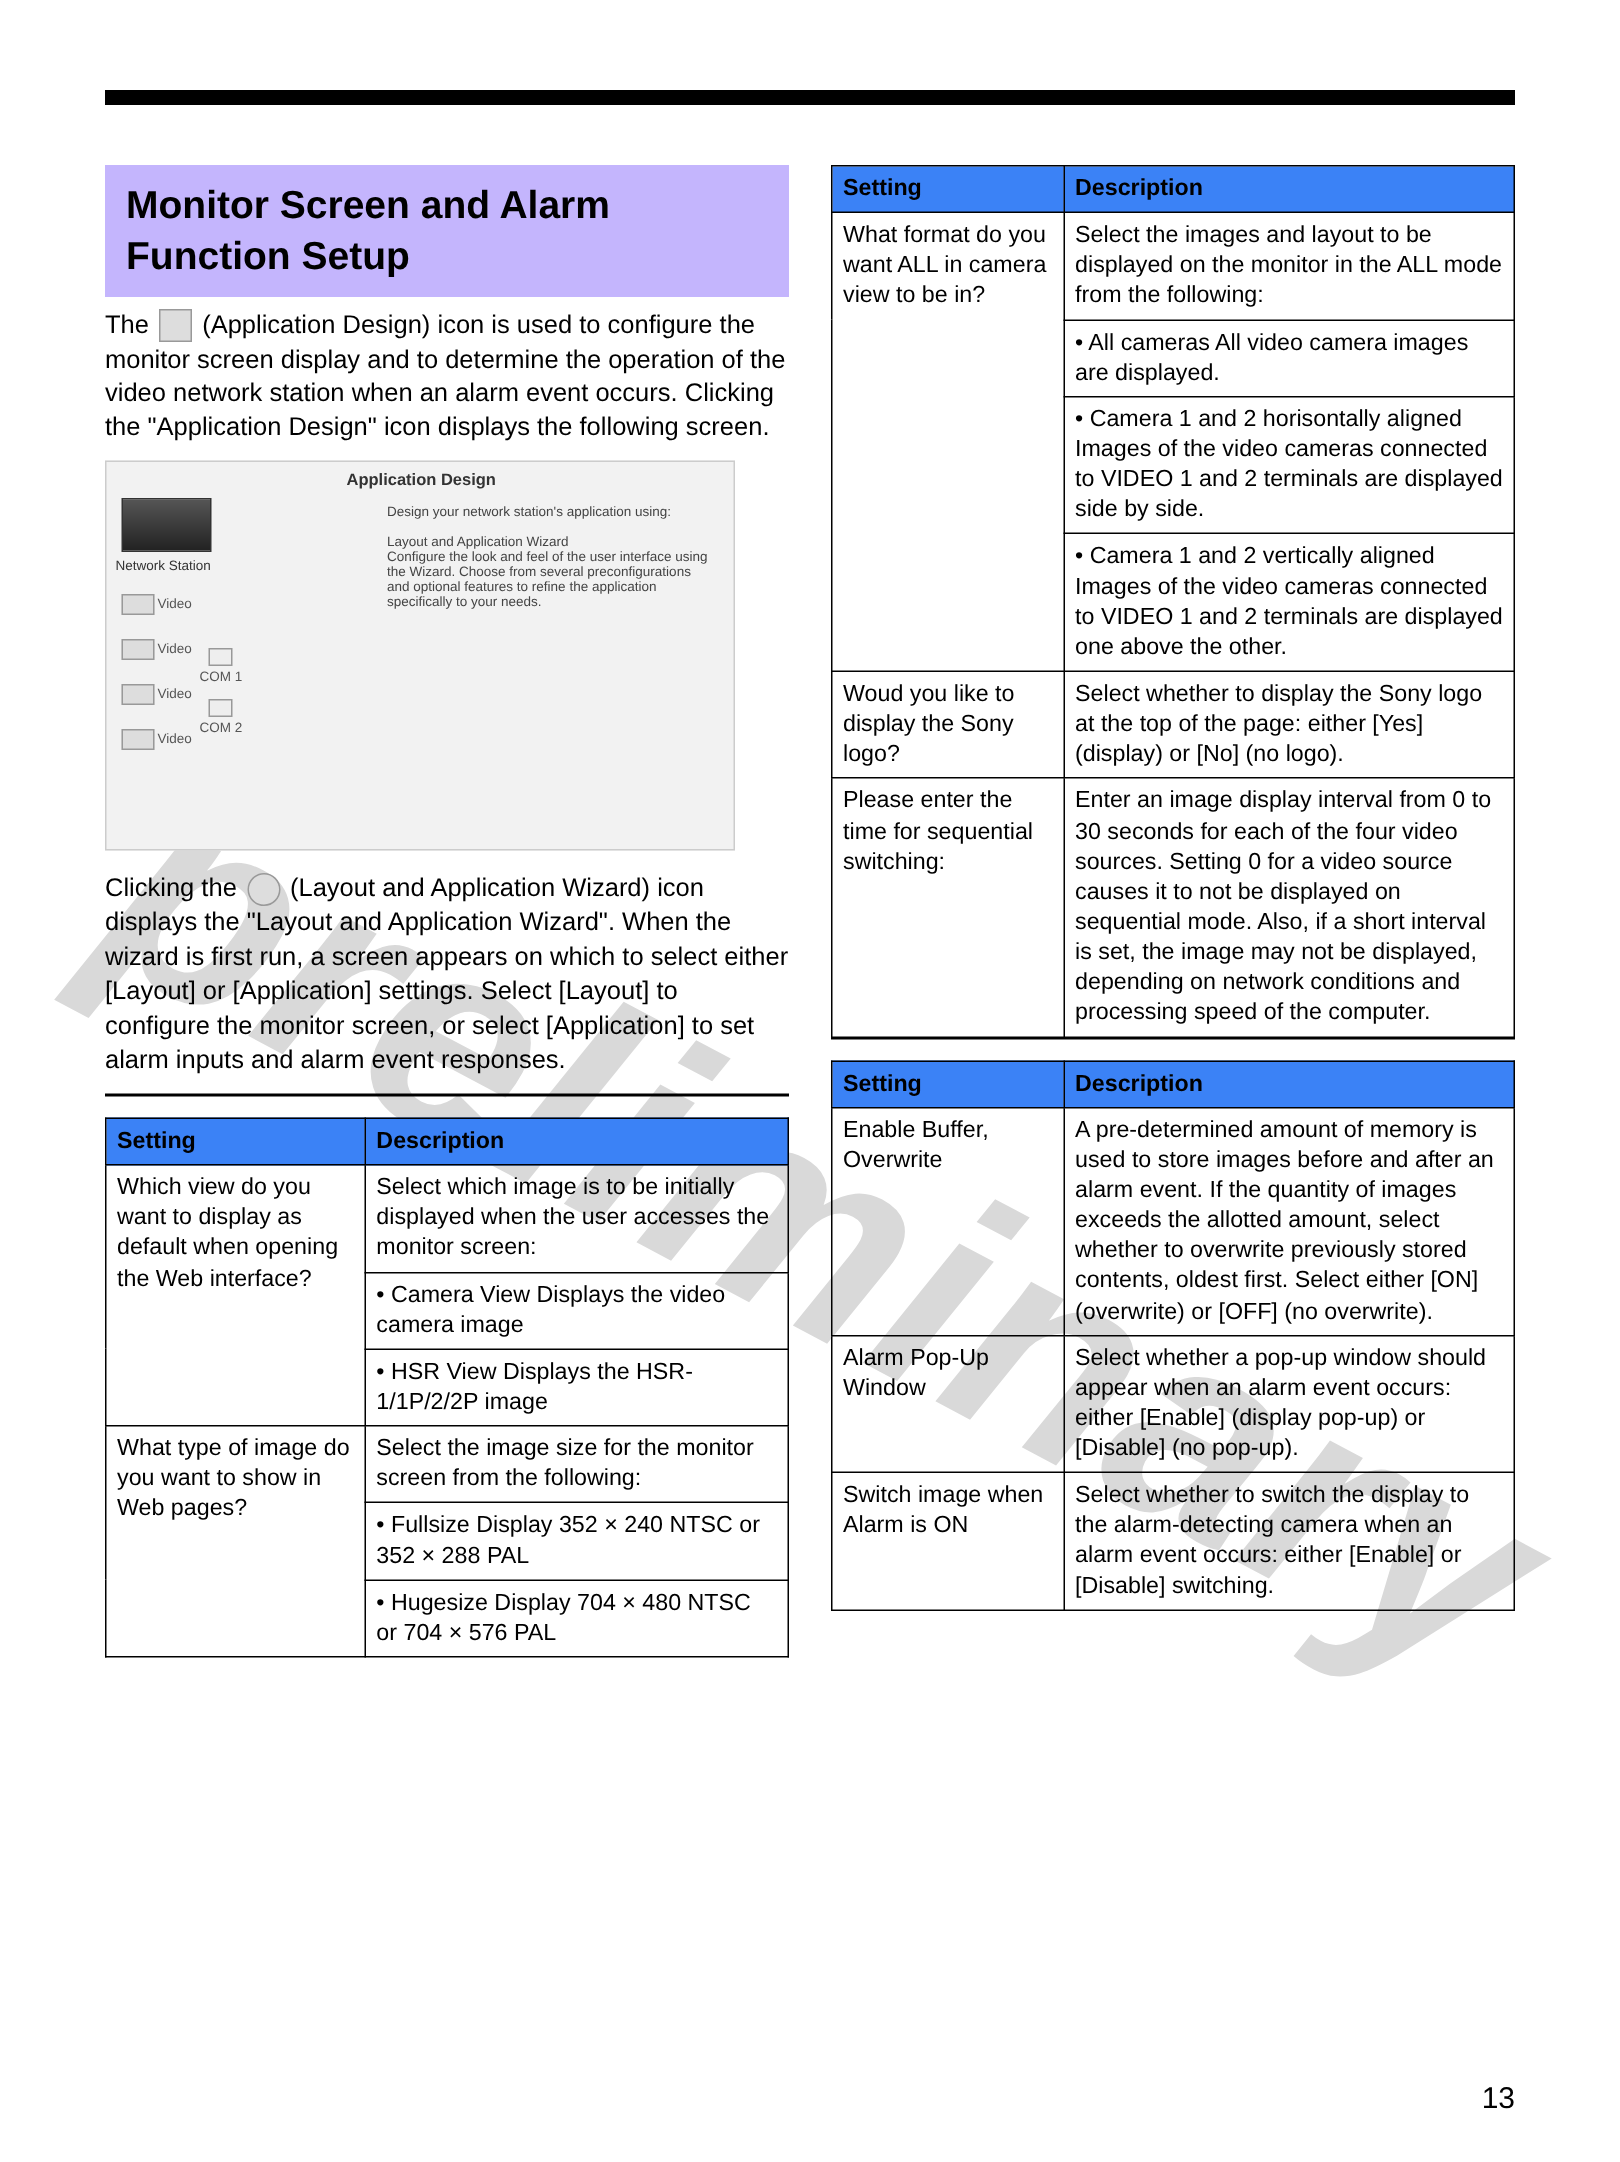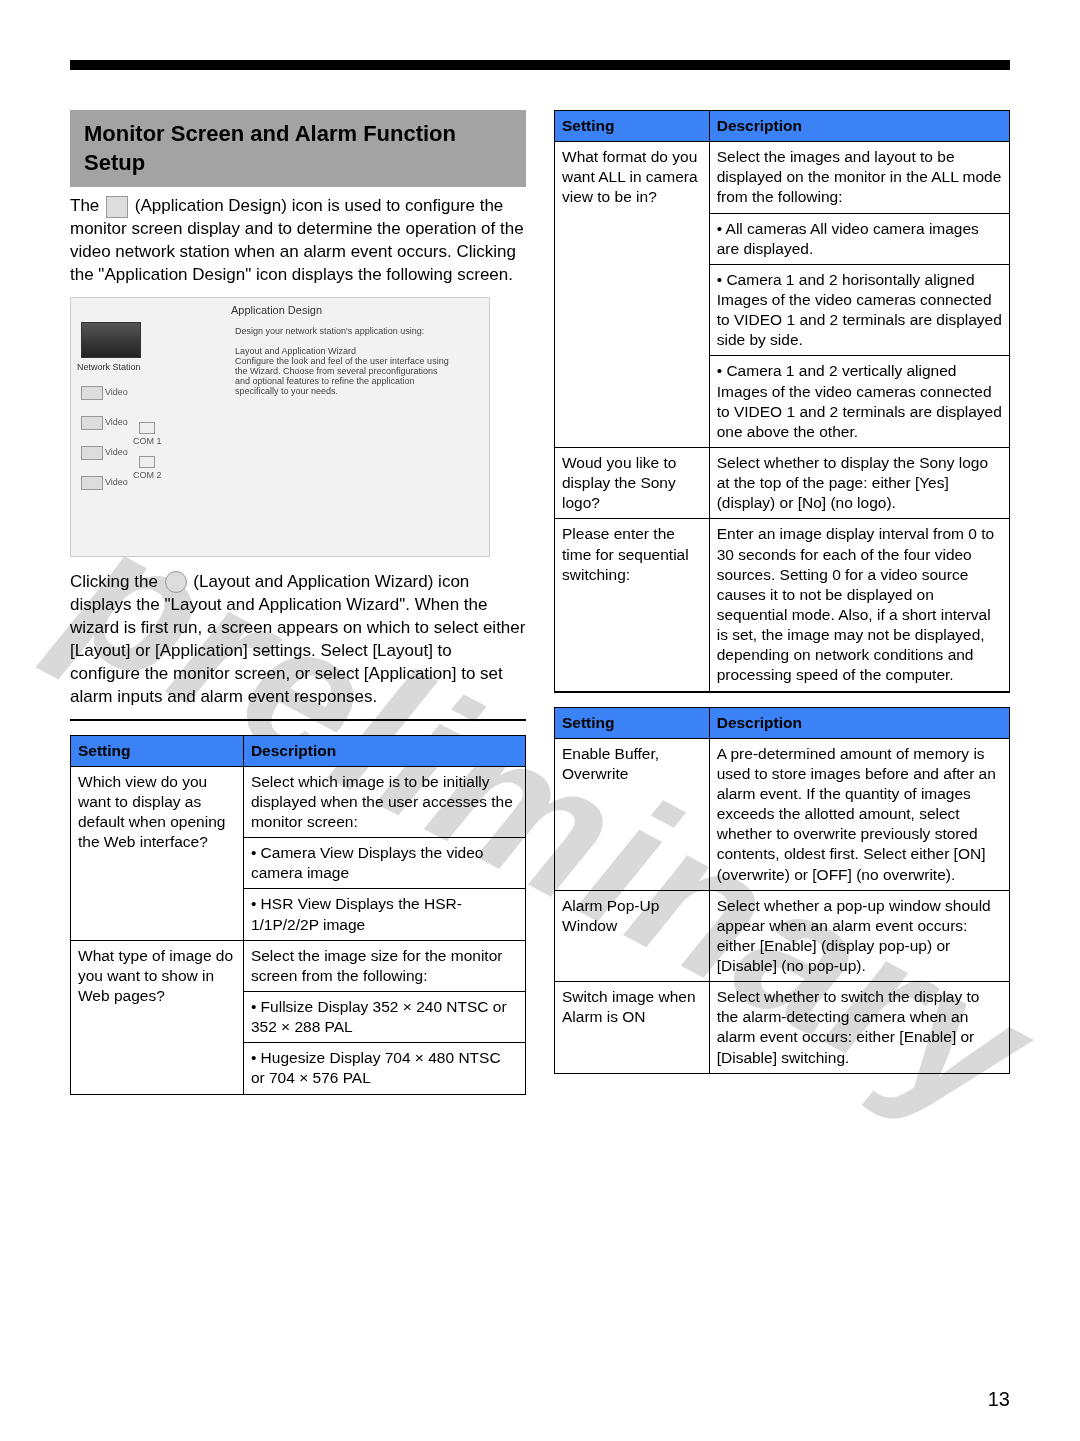--- a/index.html
+++ b/index.html
@@ -20,24 +20,24 @@
   }
   .two-col {
     display: flex;
     gap: 28px;
   }
   .col {
     flex: 1;
     min-width: 0;
   }
   .section-title-box {
-    background: #a3a3a3;
+    background: #c4b5fd;
     padding: 10px 14px;
     font-weight: bold;
-    font-size: 22px;
+    font-size: 26px;
     line-height: 1.3;
     margin-bottom: 8px;
   }
   .body-text {
     font-size: 17px;
     line-height: 1.35;
     margin-bottom: 10px;
   }
   .icon-img {
     display: inline-block;
@@ -54,26 +54,26 @@
     height: 260px;
     background: #f2f2f2;
     border: 1px solid #ccc;
     margin: 8px 0 14px 0;
     position: relative;
   }
   .screenshot-placeholder .sp-title {
     position: absolute;
     top: 6px; left: 160px;
     font-size: 11px;
-    font-weight: normal;
+    font-weight: bold;
     color: #333;
   }
   .screenshot-placeholder .sp-sub {
     position: absolute;
-    top: 28px; left: 164px;
+    top: 28px; left: 187px;
     font-size: 9px;
     color: #444;
     width: 220px;
   }
   .screenshot-placeholder .sp-sub .b { font-weight: normal; }
   .screenshot-placeholder .sp-left {
     position: absolute;
     left: 6px; top: 6px;
     width: 145px;
     height: 248px;

